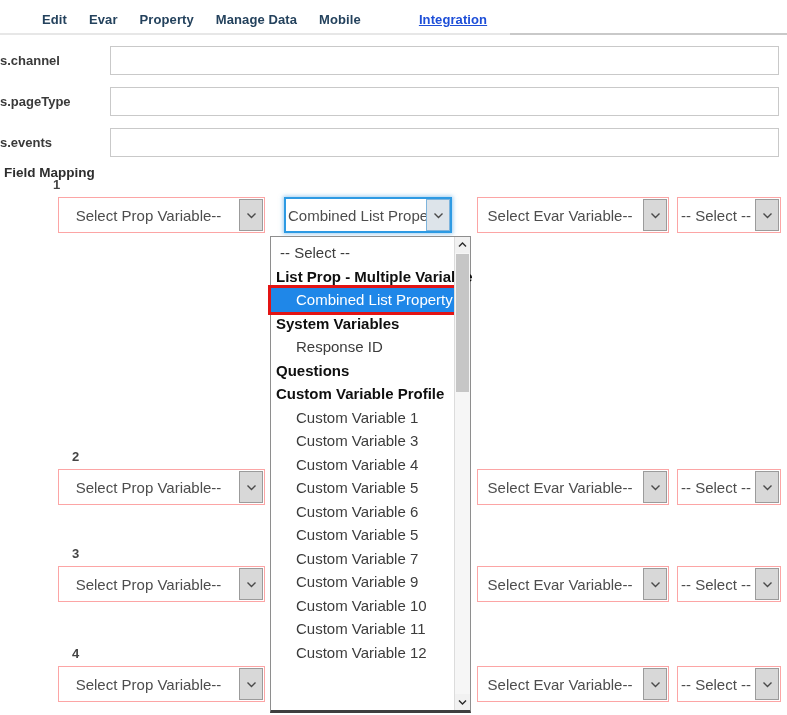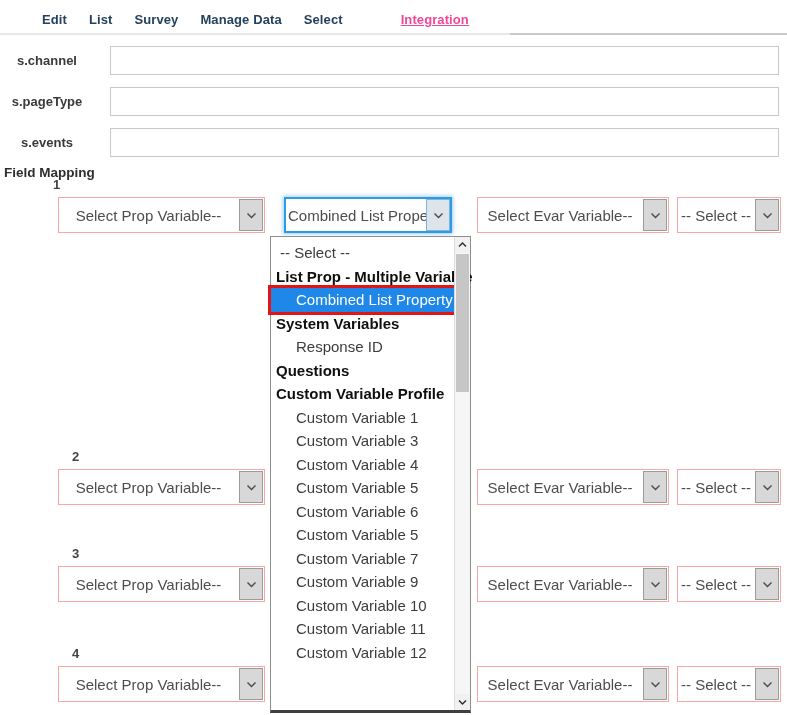--- a/index.html
+++ b/index.html
@@ -10,30 +10,30 @@
     background: #ffffff;
     overflow: hidden;
   }
 
   
   .top-nav { position: absolute; top: 12px; left: 10px; display: flex; gap: 22px; margin-left: 32px; }
   .nav-item {
     font-size: 13px; font-weight: 700; color: #24425d;
     text-decoration: none; cursor: pointer; letter-spacing: .1px;
   }
-  .nav-item.active { color: #ec4899; text-decoration: underline; padding-left: 36px; }
+  .nav-item.active { color: #1d4ed8; text-decoration: underline; padding-left: 36px; }
 
   .hr-left  { position: absolute; top: 33px; left: 0;    width: 510px; height: 2px; background: #e7e7e7; }
   .hr-right { position: absolute; top: 33px; left: 510px; right: 0;    height: 2px; background: #c9c9c9; }
 
   
   .form-fields { position: absolute; top: 45px; left: 0; right: 8px; }
   .field-row { display: flex; align-items: center; height: 30px; margin-bottom: 11px; }
   .field-label {
-    width: 94px; text-align: center; flex: none;
+    width: 94px; text-align: left; flex: none;
     font-weight: 700; font-size: 13px; color: #3a3a3a;
   }
   .field-input {
     flex: 1; margin-left: 16px; height: 29px;
     border: 1px solid #c9c9c9; background: #fff;
     font-size: 14px; padding: 0 6px; outline: none;
     font-family: "Liberation Sans", sans-serif;
   }
 
   
@@ -87,24 +87,24 @@
   }
   .dd-scroll-btn.up { top: 0; }
   .dd-scroll-btn.down { bottom: 0; }
   .dd-thumb { position: absolute; left: 1px; right: 1px; top: 17px; height: 138px; background: #c6c6c6; cursor: pointer; }
 </style>
 </head>
 <body>
 
 <nav class="top-nav">
     <a class="nav-item">Edit</a>
-    <a class="nav-item">List</a>
-    <a class="nav-item">Survey</a>
+    <a class="nav-item">Evar</a>
+    <a class="nav-item">Property</a>
     <a class="nav-item">Manage Data</a>
-    <a class="nav-item">Select</a>
+    <a class="nav-item">Mobile</a>
     <a class="nav-item active">Integration</a>
   </nav>
 <div class="hr-left"></div>
 <div class="hr-right"></div>
 
 <div class="form-fields">
     <div class="field-row">
       <label class="field-label">s.channel</label>
       <input class="field-input" style="">
     </div>

